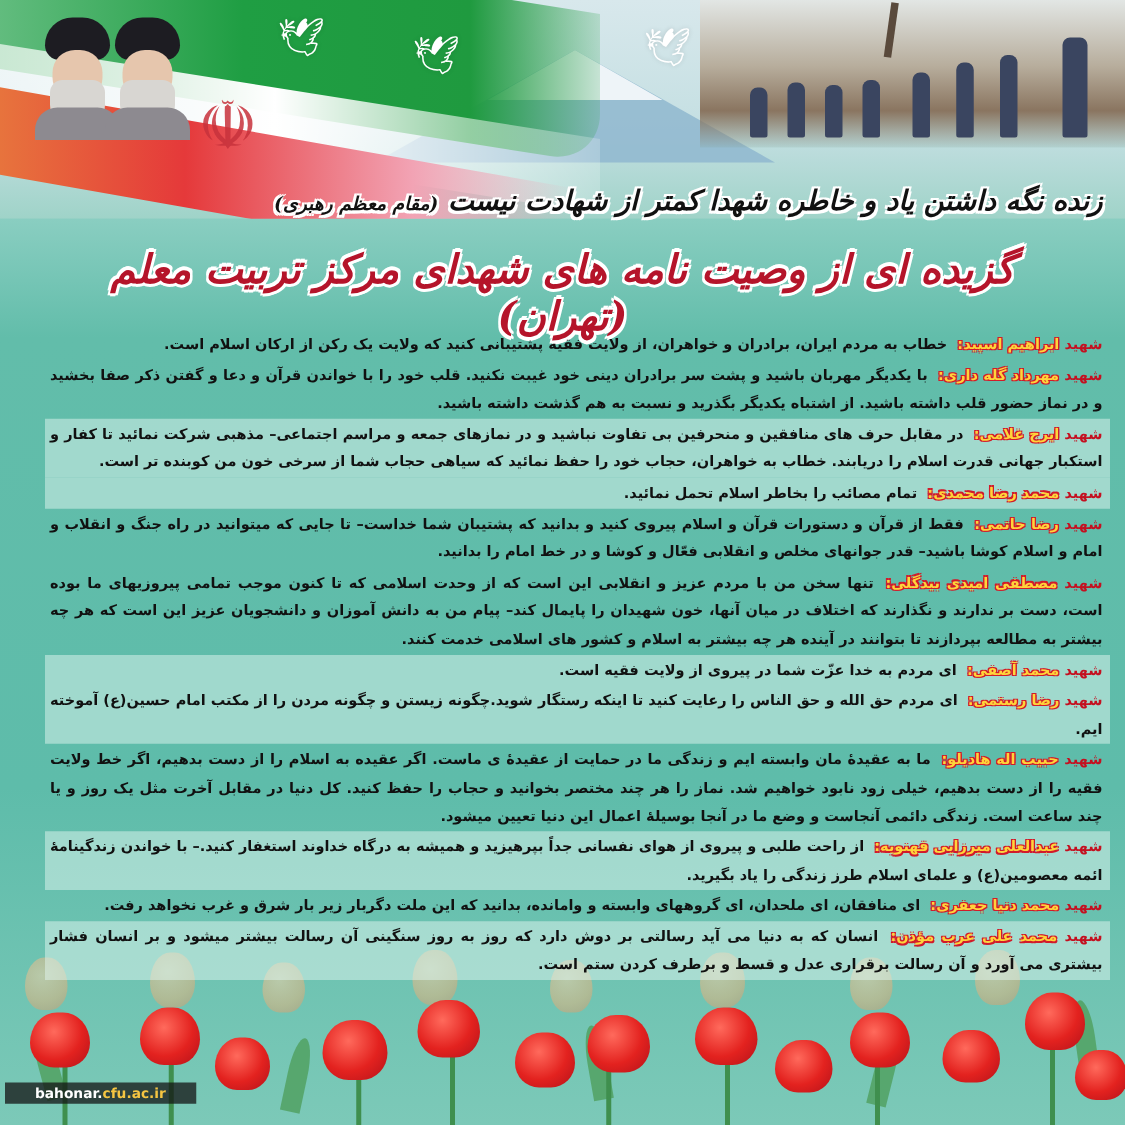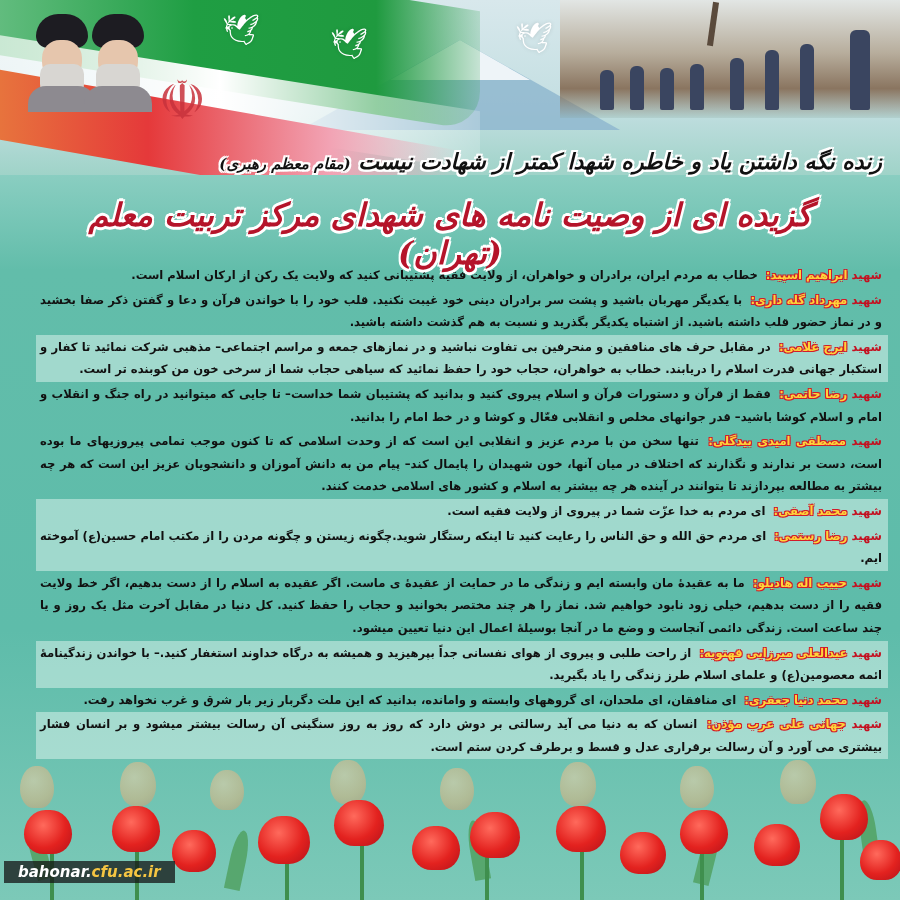--- a/index.html
+++ b/index.html
@@ -65,22 +65,22 @@
     .row .sep { color: #ffd43a; text-shadow: -1px -1px 0 #d21b2a, 1px -1px 0 #d21b2a, -1px 1px 0 #d21b2a, 1px 1px 0 #d21b2a; margin-left: 4px; }
 
     
     .tulips { position: absolute; left: 0; bottom: 0; width: 900px; height: 140px; overflow: hidden; pointer-events: none; }
     .tulip { position: absolute; border-radius: 45% 45% 40% 40% / 55% 55% 45% 45%; }
     .tulip.red { background: radial-gradient(circle at 40% 35%, #ff6a5c, #e3221f 55%, #b3121a); }
     .tulip.faded { background: radial-gradient(circle at 40% 35%, #f5cfa4, #e3b37e 60%, #c9966a); opacity: .55; }
     .stem { position: absolute; width: 4px; background: #3f8f4e; }
     .leaf { position: absolute; width: 16px; height: 60px; border-radius: 50% 50% 0 0; background: #4f9f5d; opacity: .8; }
 
-    .watermark { position: absolute; left: 4px; bottom: 17px; padding: 2px 14px; background: rgba(20,20,20,0.75);
-      font-family: "DejaVu Sans", sans-serif; font-style: italic; font-weight: bold; font-size: 15px; color: #fff; }
+    .watermark { position: absolute; left: 4px; bottom: 17px; padding: 2px 24px; background: rgba(20,20,20,0.75);
+      font-family: "DejaVu Sans", sans-serif; font-weight: bold; font-size: 11px; color: #fff; }
     .watermark .accent { color: #f5c542; }
   </style>
 </head>
 <body>
 
 <div class="poster">
 
   <div class="header-art">
     <div class="sky"></div>
     <div class="mountain"></div>
@@ -172,20 +172,25 @@
     <div class="row plain">
       <span class="prefix">شهید</span>
       <span class="name">مهرداد گله داری</span><span class="sep">:</span>
       <span>با یکدیگر مهربان باشید و پشت سر برادران دینی خود غیبت نکنید. قلب خود را با خواندن قرآن و دعا و گفتن ذکر صفا بخشید و در نماز حضور قلب داشته باشید. از اشتباه یکدیگر بگذرید و نسبت به هم گذشت داشته باشید.</span>
     </div>
     <div class="row band">
       <span class="prefix">شهید</span>
       <span class="name">ایرج غلامی</span><span class="sep">:</span>
       <span>در مقابل حرف های منافقین و منحرفین بی تفاوت نباشید و در نمازهای جمعه و مراسم اجتماعی– مذهبی شرکت نمائید تا کفار و استکبار جهانی قدرت اسلام را دریابند. خطاب به خواهران، حجاب خود را حفظ نمائید که سیاهی حجاب شما از سرخی خون من کوبنده تر است.</span>
     </div>
+    <div class="row band">
+      <span class="prefix">شهید</span>
+      <span class="name">محمد رضا محمدی</span><span class="sep">:</span>
+      <span>تمام مصائب را بخاطر اسلام تحمل نمائید.</span>
+    </div>
     <div class="row plain">
       <span class="prefix">شهید</span>
       <span class="name">رضا حاتمی</span><span class="sep">:</span>
       <span>فقط از قرآن و دستورات قرآن و اسلام پیروی کنید و بدانید که پشتیبان شما خداست– تا جایی که میتوانید در راه جنگ و انقلاب و امام و اسلام کوشا باشید– قدر جوانهای مخلص و انقلابی فعّال و کوشا و در خط امام را بدانید.</span>
     </div>
     <div class="row plain">
       <span class="prefix">شهید</span>
       <span class="name">مصطفی امیدی بیدگلی</span><span class="sep">:</span>
       <span>تنها سخن من با مردم عزیز و انقلابی این است که از وحدت اسلامی که تا کنون موجب تمامی پیروزیهای ما بوده است، دست بر ندارند و نگذارند که اختلاف در میان آنها، خون شهیدان را پایمال کند– پیام من به دانش آموزان و دانشجویان عزیز این است که هر چه بیشتر به مطالعه بپردازند تا بتوانند در آینده هر چه بیشتر به اسلام و کشور های اسلامی خدمت کنند.</span>
     </div>
@@ -209,21 +214,21 @@
       <span class="name">عبدالعلی میرزایی قهنویه</span><span class="sep">:</span>
       <span>از راحت طلبی و پیروی از هوای نفسانی جداً بپرهیزید و همیشه به درگاه خداوند استغفار کنید.– با خواندن زندگینامهٔ ائمه معصومین(ع) و علمای اسلام طرز زندگی را یاد بگیرید.</span>
     </div>
     <div class="row plain">
       <span class="prefix">شهید</span>
       <span class="name">محمد دنیا جعفری</span><span class="sep">:</span>
       <span>ای منافقان، ای ملحدان، ای گروههای وابسته و وامانده، بدانید که این ملت دگربار زیر بار شرق و غرب نخواهد رفت.</span>
     </div>
     <div class="row band">
       <span class="prefix">شهید</span>
-      <span class="name">جهانی علی عرب مؤذن</span><span class="sep">:</span>
+      <span class="name">محمد علی عرب مؤذن</span><span class="sep">:</span>
       <span>انسان که به دنیا می آید رسالتی بر دوش دارد که روز به روز سنگینی آن رسالت بیشتر میشود و بر انسان فشار بیشتری می آورد و آن رسالت برقراری عدل و قسط و برطرف کردن ستم است.</span>
     </div>
   </div>
 
   <div class="watermark">
     <span>bahonar.</span><span class="accent">cfu.ac.ir</span>
   </div>
 </div>
 
 </body></html>

